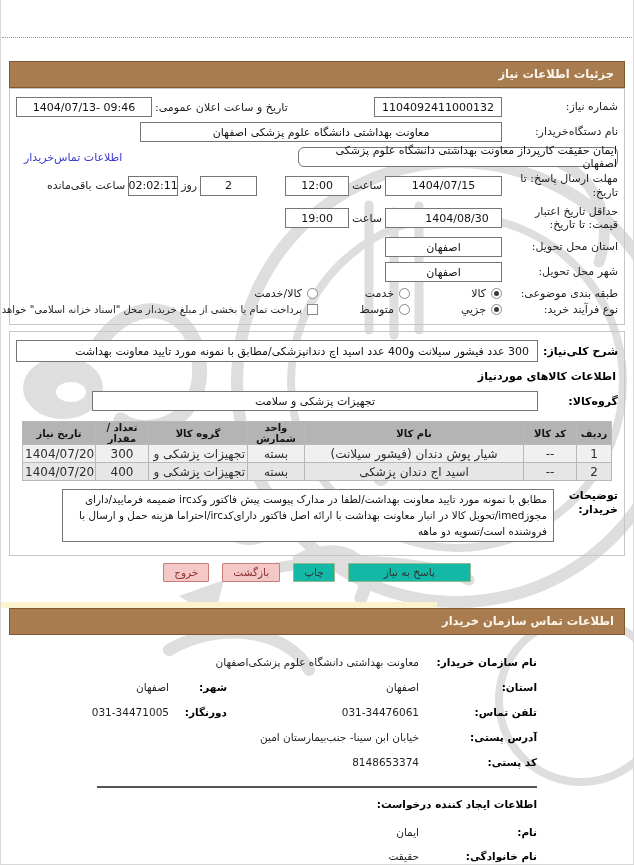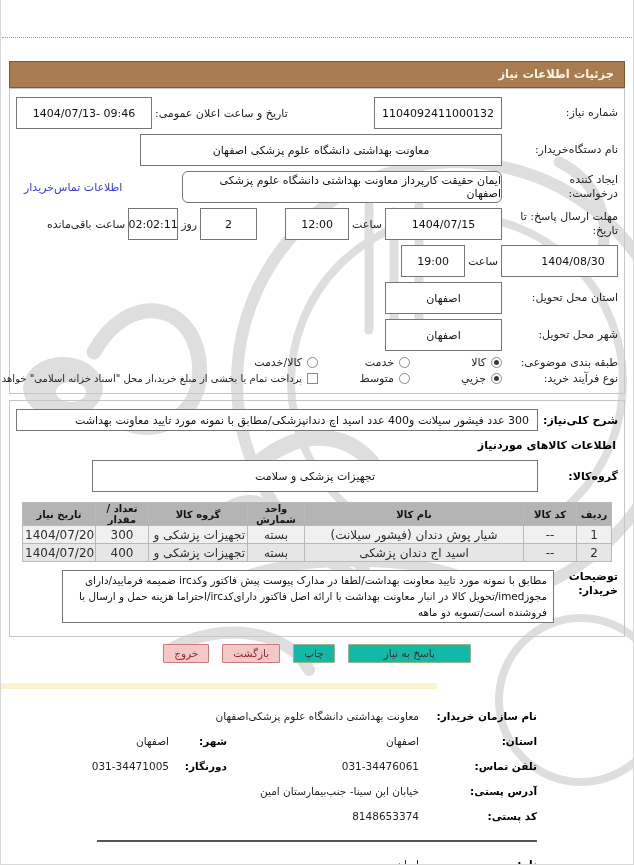--- a/index.html
+++ b/index.html
@@ -27,21 +27,21 @@
   }
   .bar1{ margin-top:23px; }
 
   .panel{ margin:0 8px; border:1px solid #c6c6c6; padding:8px 6px 2px 6px; background:transparent; }
   .panel2{ margin-top:6px; padding-bottom:8px; }
 
   .row{ display:flex; align-items:center; margin-bottom:5px; }
   .lbl{ width:116px; flex:0 0 auto; line-height:1.2; padding-left:4px; }
   .lbl2l div{ line-height:1.25; }
   .ibox{
-    border:1px solid #767676; background:#fff; height:32px;
+    border:1px solid #767676; background:#fff; height:20px;
     display:flex; align-items:center; justify-content:center;
     font-size:11px; color:#111; flex:0 0 auto;
   }
   .ltr{ direction:ltr; }
   .sidelbl{ margin:0 3px; flex:0 0 auto; }
   .pushleft{ margin-right:auto; }
 
   .link{ color:#3a3acc; cursor:pointer; }
 
   .opt{ display:flex; align-items:center; width:92px; flex:0 0 auto; }
@@ -132,43 +132,43 @@
         <div class="sidelbl pushleft">تاریخ و ساعت اعلان عمومی:</div>
         <div class="ibox ltr" style="width:136px;">1404/07/13- 09:46</div>
       </div>
 
       <div class="row">
         <div class="lbl">نام دستگاه‌خریدار:</div>
         <div class="ibox" style="width:362px;">معاونت بهداشتی دانشگاه علوم پزشکی اصفهان</div>
       </div>
 
       <div class="row">
-        <div class="lbl lbl2l">
-          <div>ایجاد کننده</div>
-          <div>درخواست:</div>
-        </div>
         <div class="ibox" style="width:320px;border-radius:6px;">ایمان حقیقت کارپرداز معاونت بهداشتی دانشگاه علوم پزشکی اصفهان</div>
         <span class="link pushleft" style="margin-left:8px;">اطلاعات تماس‌خریدار</span>
       </div>
 
       <div class="row">
         <div class="lbl lbl2l">
           <div>مهلت ارسال پاسخ: تا</div>
           <div>تاریخ:</div>
         </div>
         <div class="ibox ltr" style="width:117px;">1404/07/15</div>
         <span class="sidelbl">ساعت</span>
         <div class="ibox ltr" style="width:64px;">12:00</div>
         <div class="ibox ltr" style="width:57px;margin-right:28px;">2</div>
         <span class="sidelbl">روز</span>
         <div class="ibox ltr" style="width:50px;">02:02:11</div>
         <span class="sidelbl">ساعت باقی‌مانده</span>
       </div>
 
       <div class="row">
+        <div class="lbl lbl2l">
+          <div>حداقل تاریخ اعتبار</div>
+          <div>قیمت: تا تاریخ:</div>
+        </div>
         <div class="ibox ltr" style="width:117px;padding-left:27px;">1404/08/30</div>
         <span class="sidelbl">ساعت</span>
         <div class="ibox ltr" style="width:64px;">19:00</div>
       </div>
 
       <div class="row">
         <div class="lbl">استان محل تحویل:</div>
         <div class="ibox" style="width:117px;">اصفهان</div>
       </div>
 
@@ -280,20 +280,21 @@
 
     <div class="btnrow">
       <div class="btn btn-green" style="min-width:123px;">پاسخ به نیاز</div>
       <div class="btn btn-green" style="min-width:37px;">چاپ</div>
       <div class="btn btn-pink" style="min-width:47px;">بازگشت</div>
       <div class="btn btn-pink" style="min-width:40px;">خروج</div>
     </div>
 
     <div class="strip"></div>
 
+    <div class="section-bar">اطلاعات تماس سازمان خریدار</div>
 
     <div class="contact">
 
       <div class="crow">
         <div class="clbl">نام سازمان خریدار:</div>
         <div class="cval">معاونت بهداشتی دانشگاه علوم پزشکی‌اصفهان</div>
       </div>
 
       <div class="crow">
         <div class="clbl">استان:</div>
@@ -314,20 +315,21 @@
         <div class="cval">خیابان ابن سینا- جنب‌بیمارستان امین</div>
       </div>
 
       <div class="crow">
         <div class="clbl">کد پستی:</div>
         <div class="cval cval1 ltr">8148653374</div>
       </div>
 
       <div class="divider"></div>
 
+      <div class="ctitle">اطلاعات ایجاد کننده درخواست:</div>
 
       <div class="crow" style="height:24px;">
         <div class="clbl">نام:</div>
         <div class="cval cval1">ایمان</div>
       </div>
 
       <div class="crow" style="height:24px;">
         <div class="clbl">نام خانوادگی:</div>
         <div class="cval cval1">حقیقت</div>
       </div>

